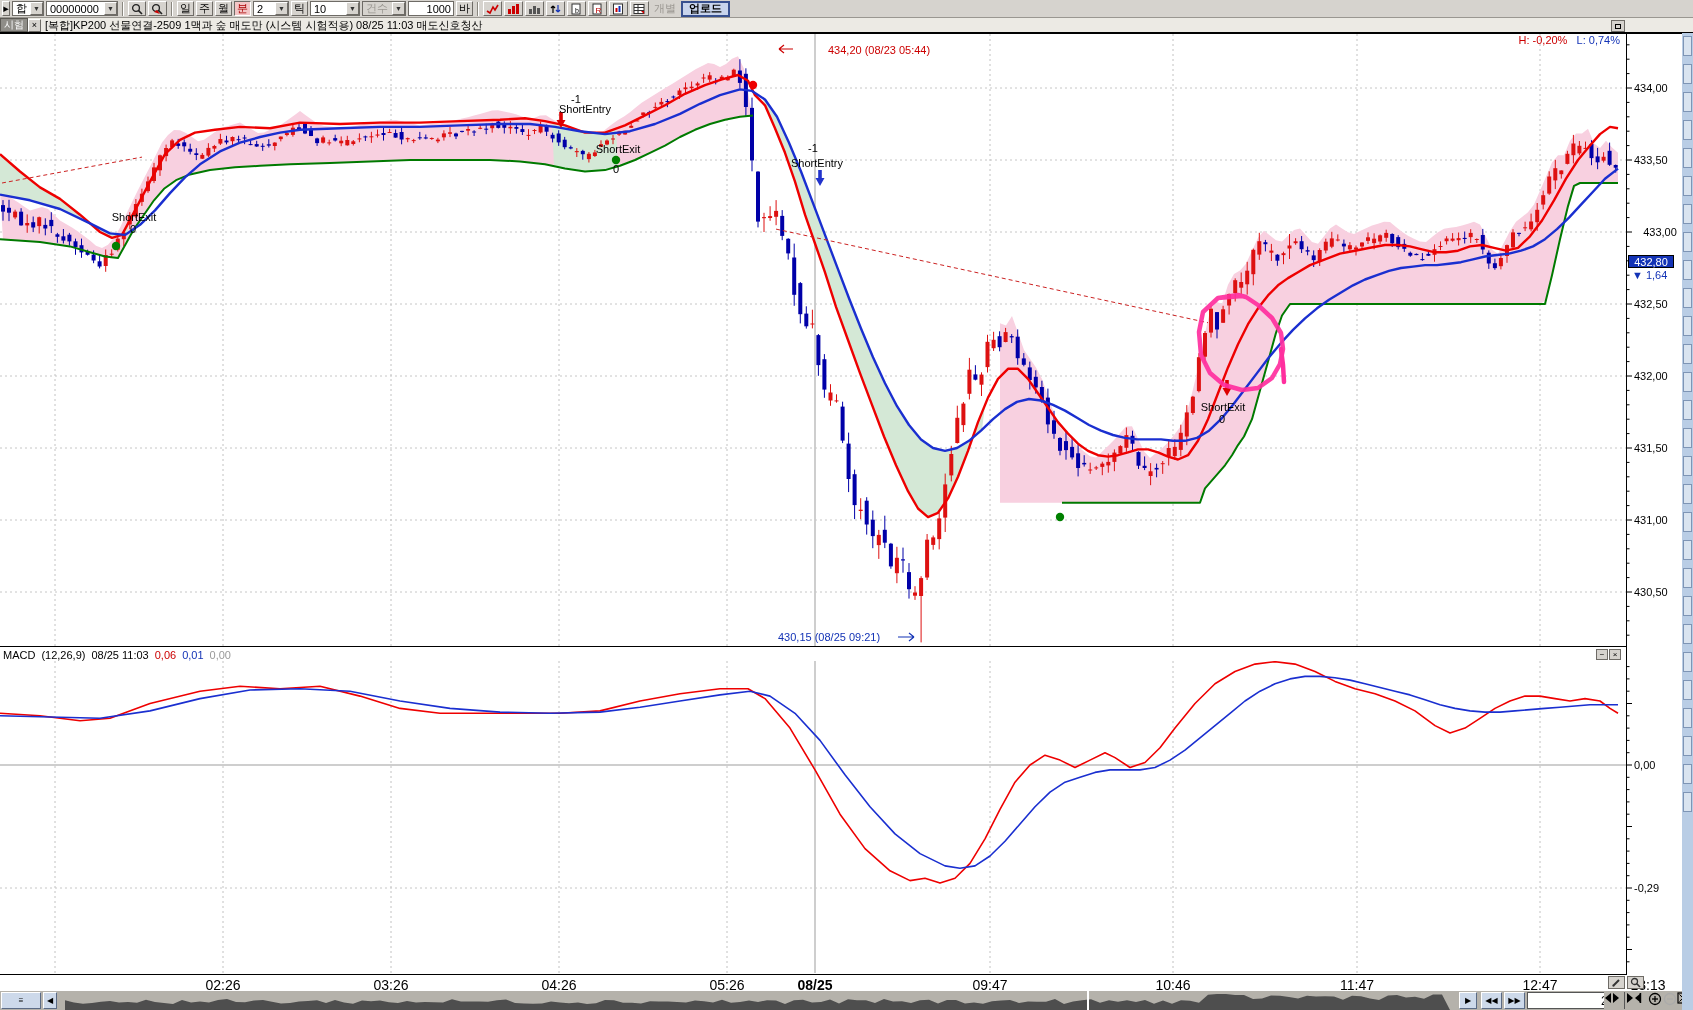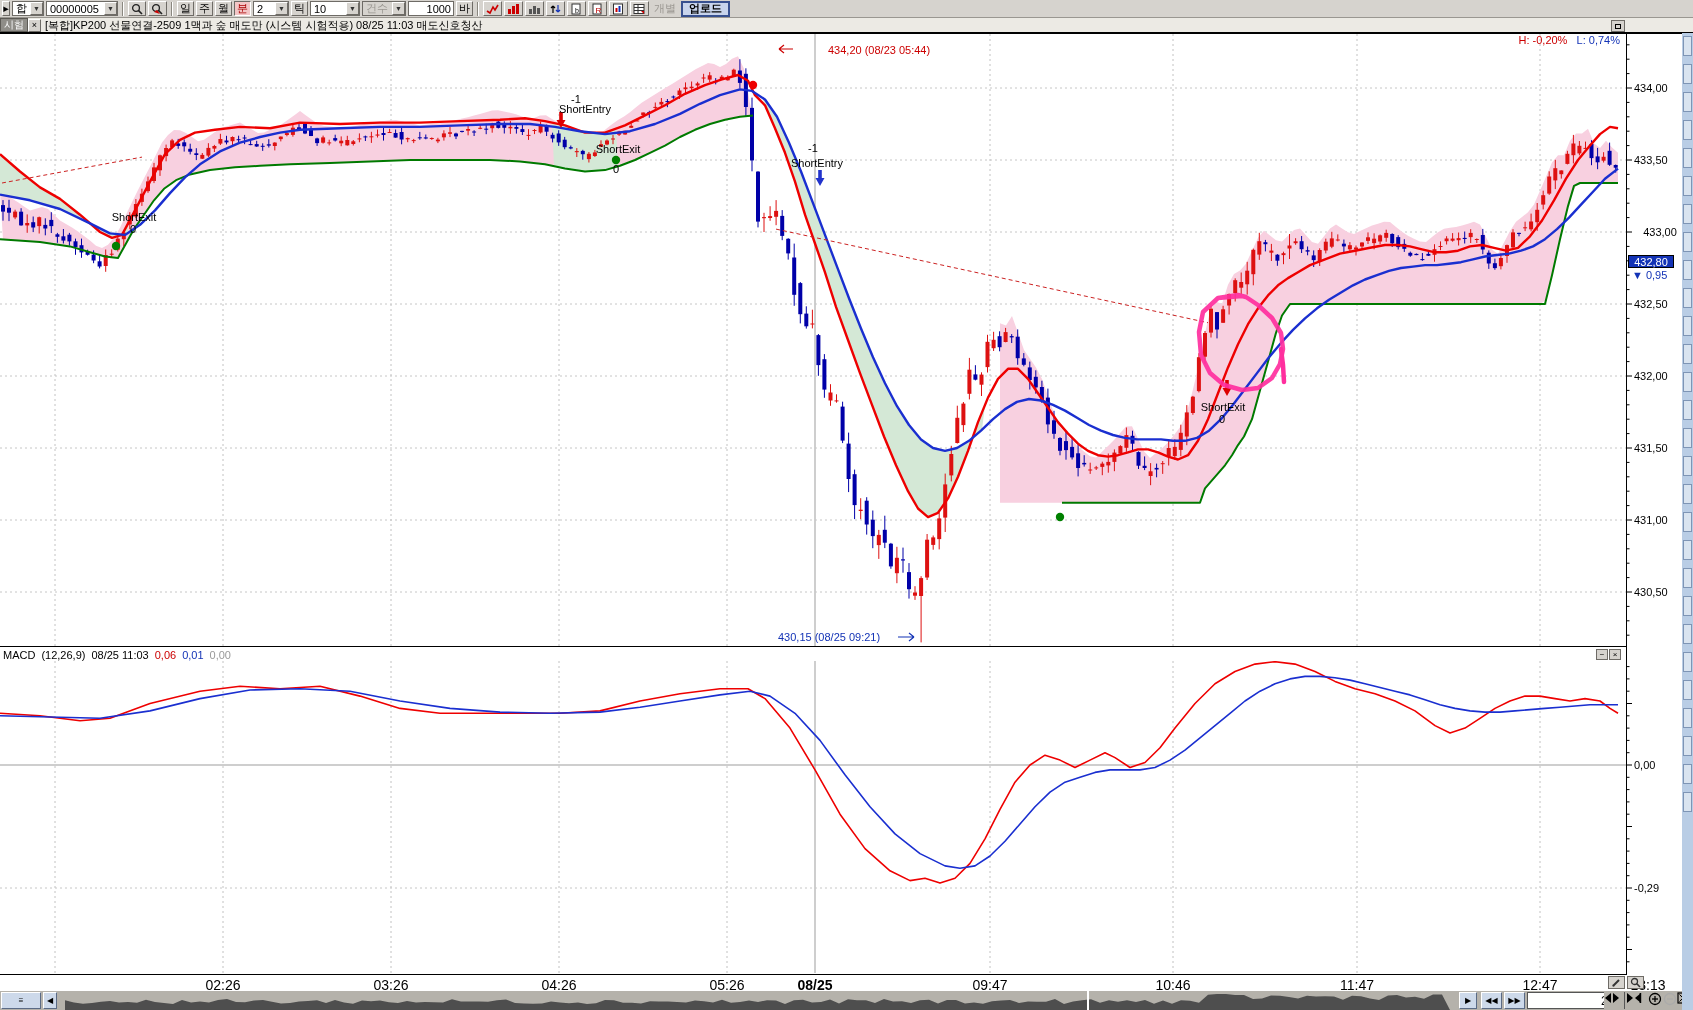--- a/index.html
+++ b/index.html
@@ -69,21 +69,21 @@
 
 <div id="app">
 
   <div class="toolbar">
     <div class="tbtn" style="min-width:8px;padding:0">▸</div>
     <div class="tsel" style="width:32px">
       <span class="v">합</span>
       <span class="arr">▼</span>
     </div>
     <div class="tsel" style="width:72px">
-      <span class="v">00000005</span>
+      <span class="v">00000000</span>
       <span class="arr">▼</span>
     </div>
     <div class="sep"></div>
     <div class="tbtn">
       <svg width="12" height="12">
           <circle cx="5" cy="5" r="3.4" fill="none" stroke="#222" stroke-width="1.3"></circle>
           <line x1="7.6" y1="7.6" x2="11" y2="11" stroke="#222" stroke-width="1.6"></line>
         </svg>
     </div>
     <div class="tbtn">
@@ -982,21 +982,21 @@
 
 <div class="axis-label" style="top: 82px;">434,00</div>
     <div class="axis-label" style="top: 154px;">433,50</div>
     <div class="axis-label" style="top: 226px; text-align: center;">433,00</div>
     <div class="axis-label" style="top: 298px;">432,50</div>
     <div class="axis-label" style="top: 370px;">432,00</div>
     <div class="axis-label" style="top: 442px;">431,50</div>
     <div class="axis-label" style="top: 514px;">431,00</div>
     <div class="axis-label" style="top: 586px;">430,50</div>
     <div class="price-tag" style="top: 254.8px;">432,80</div>
-    <div class="price-chg" style="top: 268.8px;">▼ 0,95</div>
+    <div class="price-chg" style="top: 268.8px;">▼ 1,64</div>
     <div class="axis-label" style="top: 759px;">0,00</div>
     <div class="axis-label" style="top: 882px;">-0,29</div>
     <div class="ov" style="left: 800px; top: 44px; color: rgb(204, 0, 0); margin-left: 28px;">434,20 (08/23 05:44)</div>
     <div class="ov" style="left: 778px; top: 631px; color: rgb(19, 51, 182);">430,15 (08/25 09:21)</div>
     <div class="sig-label" style="left: 576px; top: 93px;">-1</div>
     <div class="sig-label" style="left: 585px; top: 103px;">ShortEntry</div>
     <div class="sig-label" style="left: 618px; top: 143px;">ShortExit</div>
     <div class="sig-label" style="left: 616px; top: 163px;">0</div>
     <div class="sig-label" style="left: 134px; top: 211px;">ShortExit</div>
     <div class="sig-label" style="left: 133px; top: 223px;">0</div>

